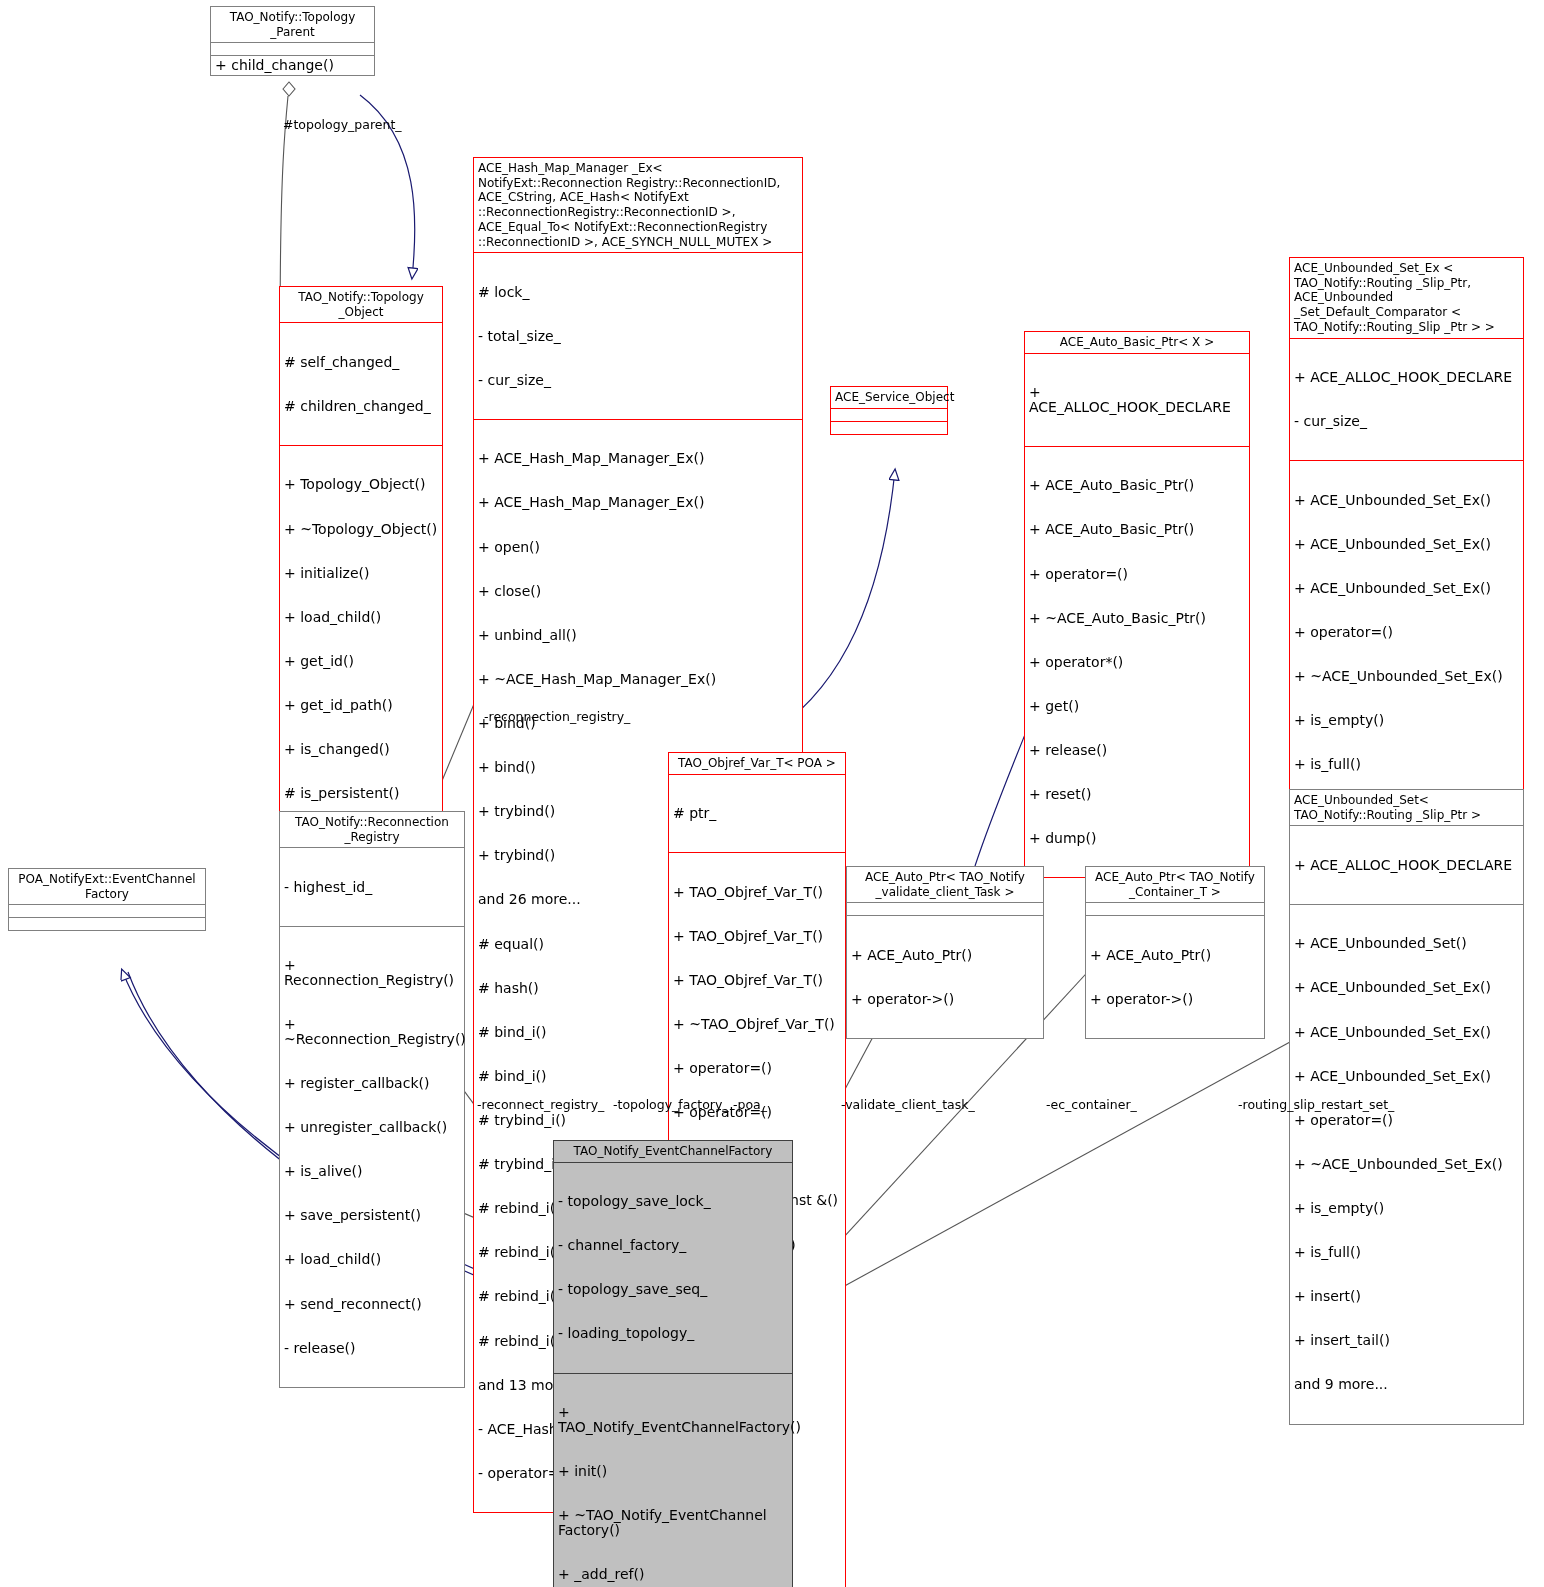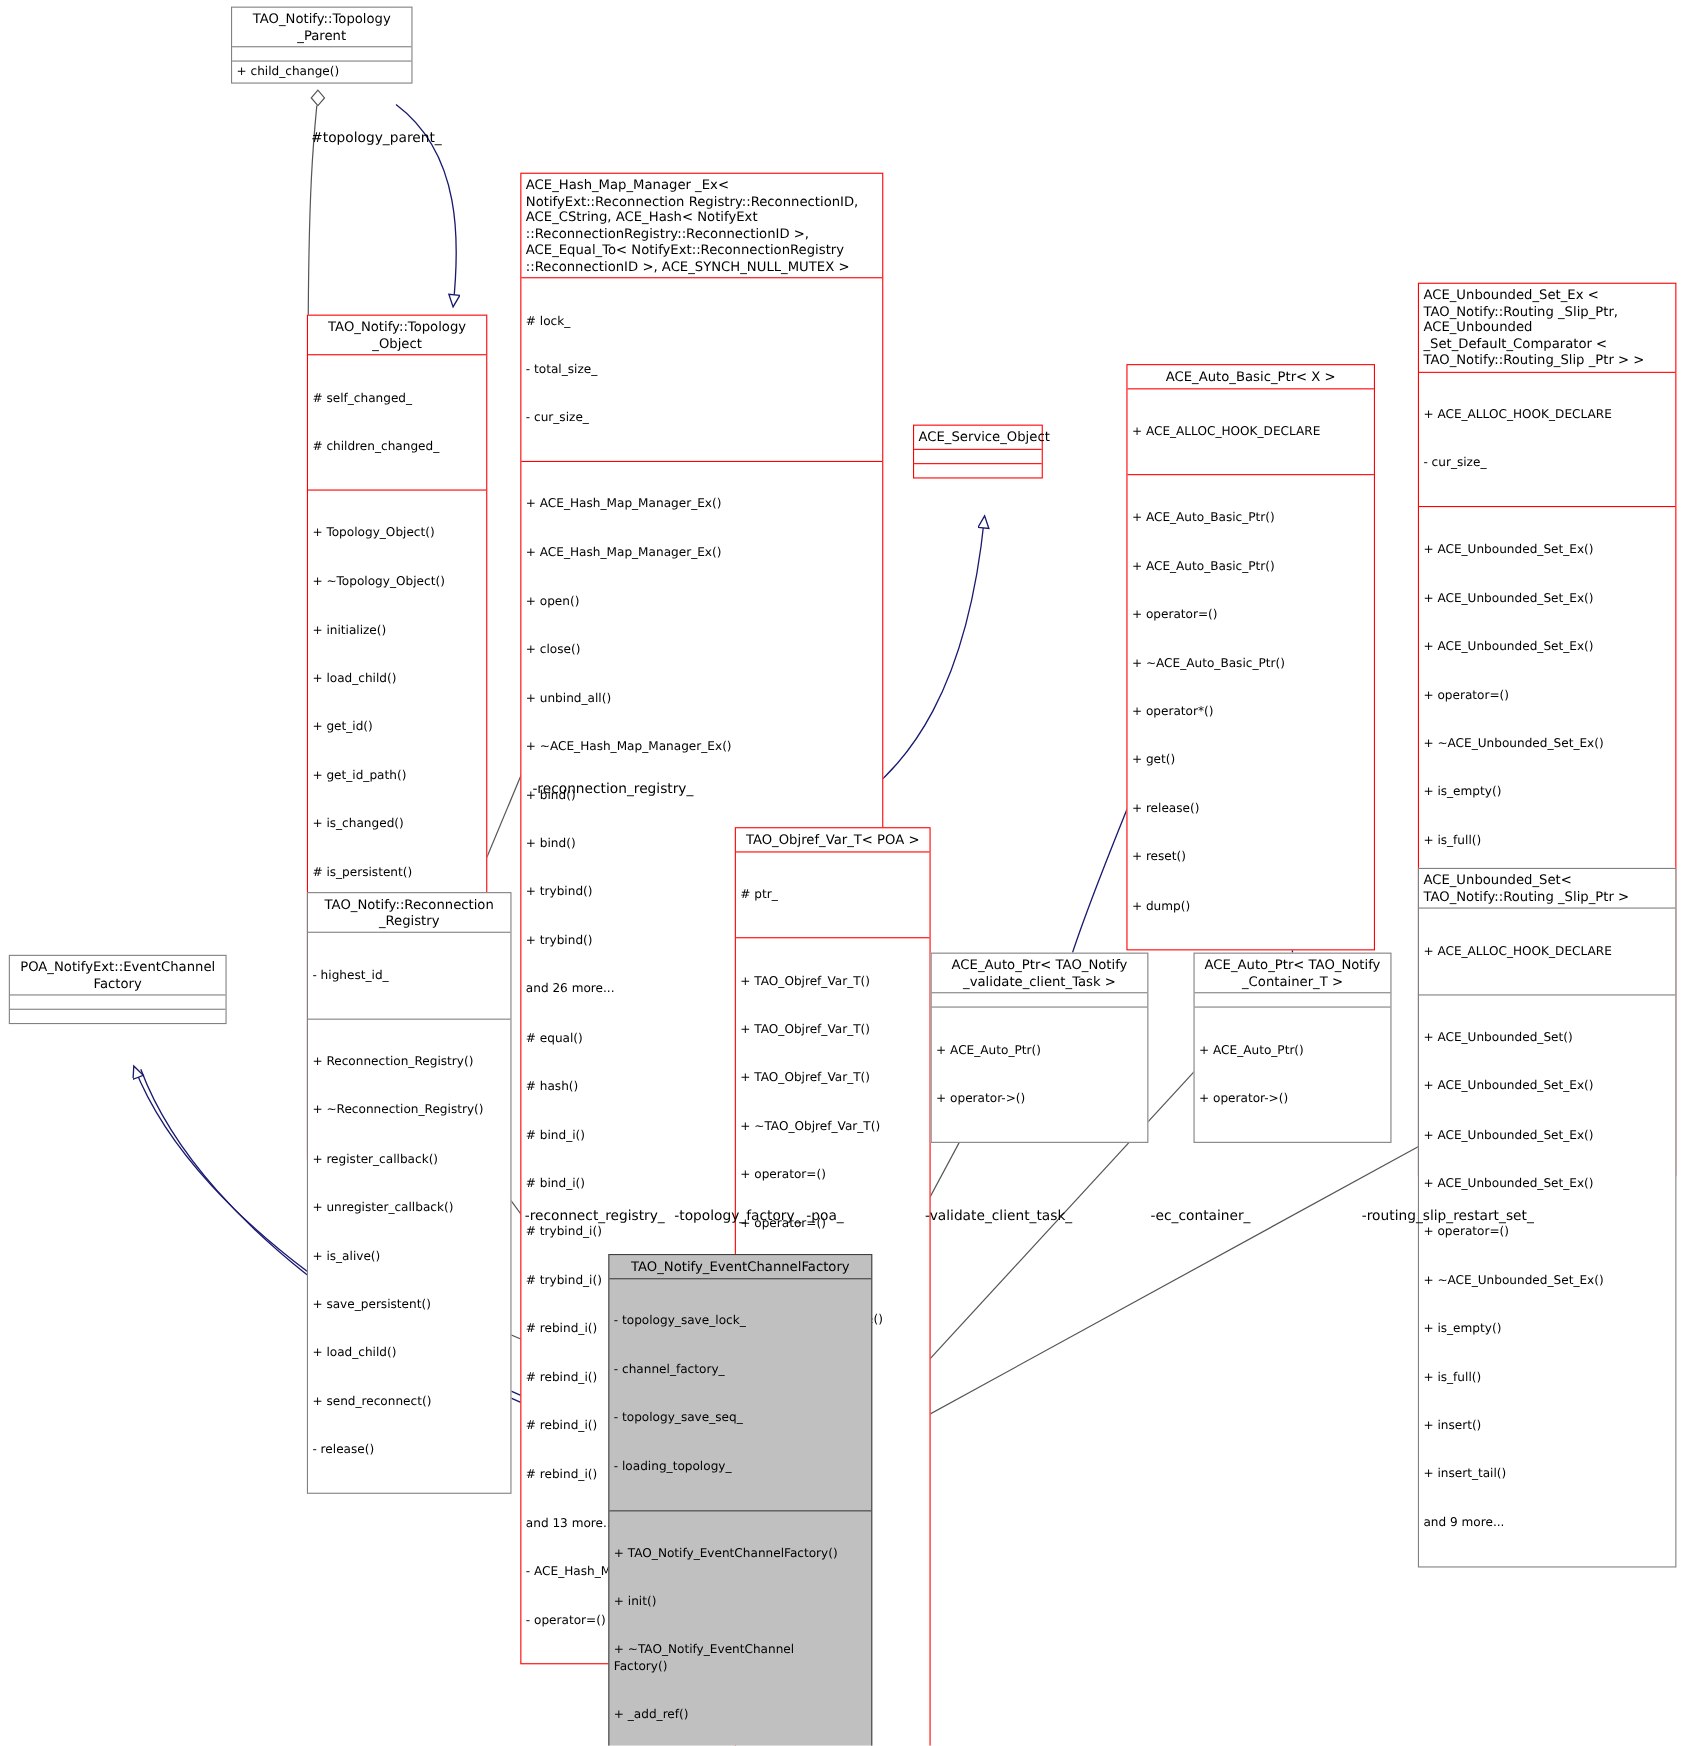--- a/index.html
+++ b/index.html
@@ -8,21 +8,21 @@
   svg.edges{position:absolute;left:0;top:0;width:1544px;height:1587px;pointer-events:none;}
   .node{position:absolute;box-sizing:border-box;background:#ffffff;}
   .node.red{border:1px solid #ff0000;}
   .node.black{border:1px solid #808080;}
   .node.hl{border:1px solid #404040;background:#c0c0c0;}
   .sect{box-sizing:border-box;}
   .node.red .sect + .sect{border-top:1px solid #ff0000;}
   .node.black .sect + .sect{border-top:1px solid #808080;}
   .node.hl .sect + .sect{border-top:1px solid #404040;}
   .title{text-align:center;font-size:12px;line-height:14.7px;padding:3px 4px 3px 4px;color:#000;}
-  .members{font-size:11px;line-height:14.7px;padding:2px 3px 2px 4px;color:#000;white-space:pre-wrap;}
+  .members{font-size:14px;line-height:14.7px;padding:2px 3px 2px 4px;color:#000;white-space:pre-wrap;}
   .members div{white-space:pre-wrap;}
   .empty{height:13px;}
   .elabel{position:absolute;font-size:12.5px;line-height:14px;color:#000;white-space:nowrap;}
   .title-left{text-align:left;}
 </style>
 </head>
 <body>
 
 <div id="canvas">
 

